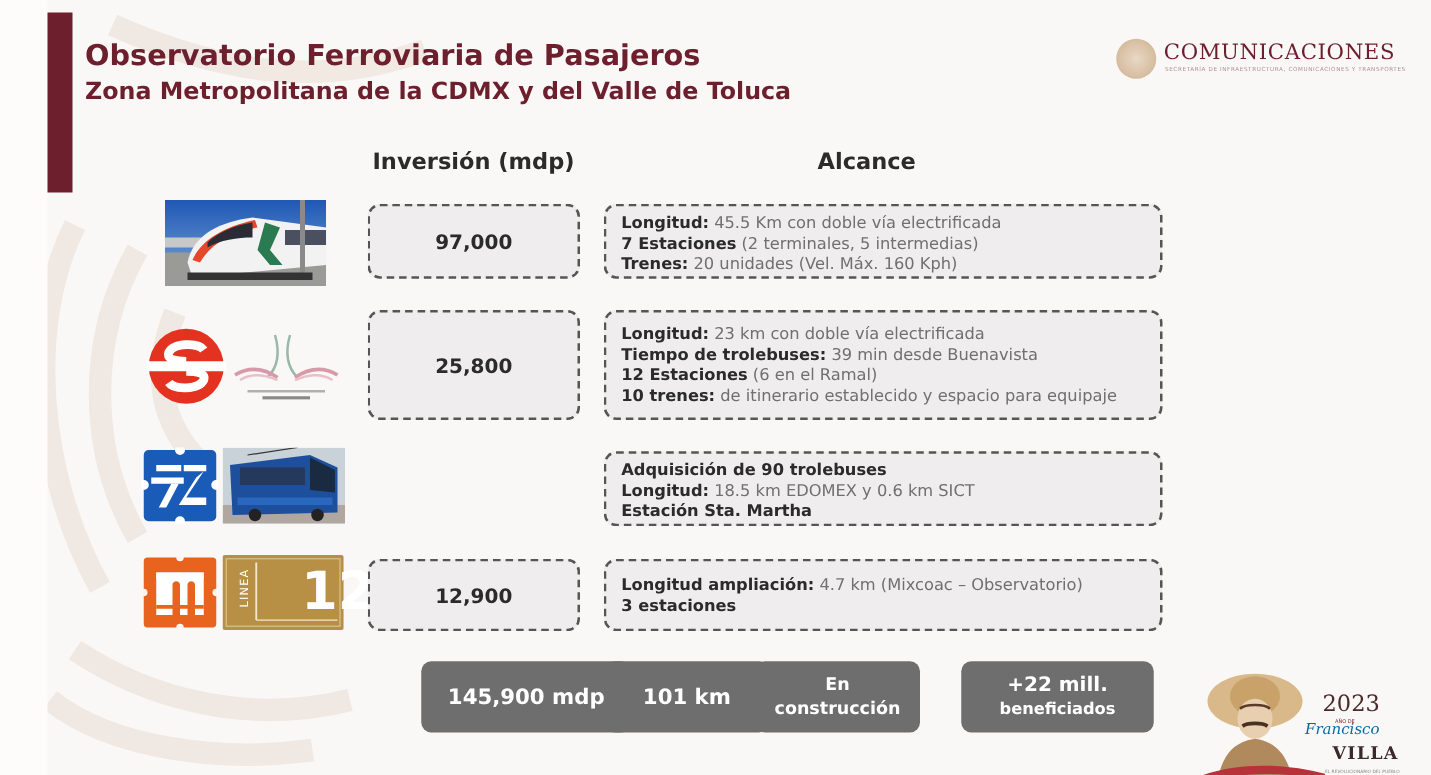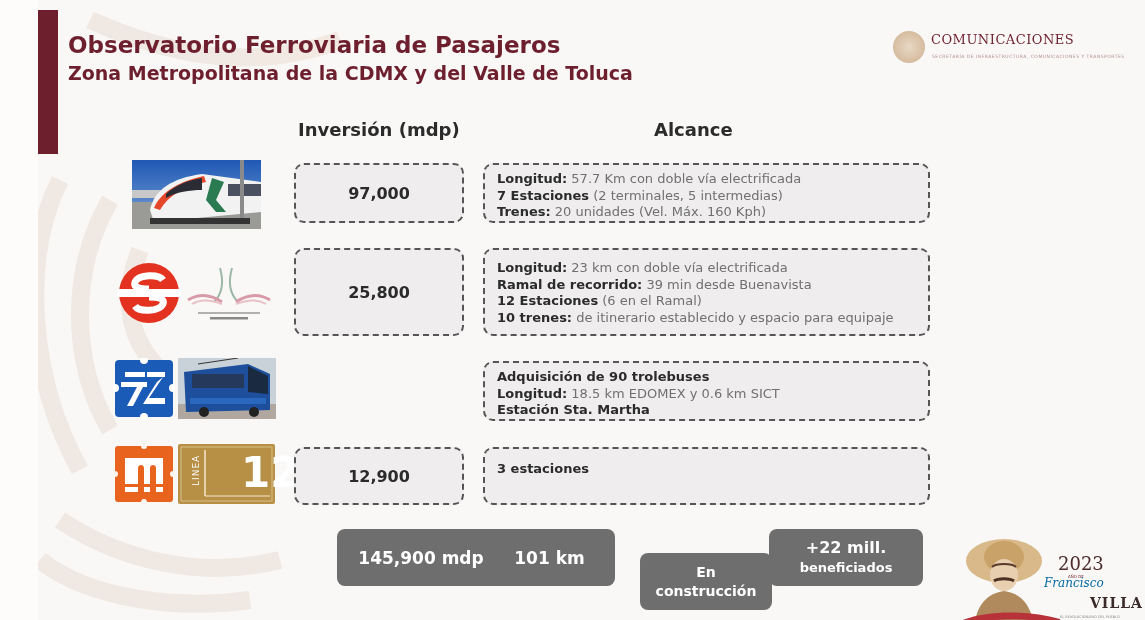--- a/index.html
+++ b/index.html
@@ -9,21 +9,21 @@
   .slide { position: absolute; left: 0; top: 0; width: 1145px; height: 620px; background: #faf8f6; overflow: hidden; }
   .slide-bg { position: absolute; left: 0; top: 0; width: 1145px; height: 620px; }
 
   .accent-bar { position: absolute; left: 38px; top: 10px; width: 20px; height: 144px; background: #6d1f2e; }
 
   .title { position: absolute; left: 68px; top: 32px; font-size: 23px; font-weight: bold; color: #6d1f2e; letter-spacing: 0px; white-space: nowrap; }
   .subtitle { position: absolute; left: 68px; top: 62px; font-size: 19px; font-weight: bold; color: #6d1f2e; white-space: nowrap; }
 
   .brand { position: absolute; left: 893px; top: 30px; width: 240px; height: 36px; }
   .brand-seal { position: absolute; left: 0; top: 1px; width: 32px; height: 32px; border-radius: 50%; background: radial-gradient(circle at 50% 50%, #e8d8c4 0%, #d8c0a4 60%, #c9ad8c 100%); }
-  .brand-name { position: absolute; left: 38px; top: 2px; font-family: "DejaVu Serif", serif; font-size: 13px; color: #6d1f2e; letter-spacing: 0.5px; white-space: nowrap; }
+  .brand-name { position: absolute; left: 38px; top: 2px; font-family: "DejaVu Serif", serif; font-size: 17px; color: #6d1f2e; letter-spacing: 0.5px; white-space: nowrap; }
   .brand-tag { position: absolute; left: 39px; top: 24px; font-size: 4.5px; color: #b09090; letter-spacing: 0.5px; white-space: nowrap; }
 
   .col-head { position: absolute; top: 119px; font-size: 18px; font-weight: bold; color: #2b2b2b; white-space: nowrap; }
   .col-head.inv { left: 298px; }
   .col-head.alc { left: 654px; }
 
   .dash-box { position: absolute; border: 2px dashed #555; border-radius: 10px; background: #efedee; }
   .inv-box { display: flex; align-items: center; justify-content: center; text-align: center; font-weight: bold; font-size: 16px; color: #2b2b2b; line-height: 21px; flex-direction: column; }
   .alc-box { padding: 6px 0 0 12px; font-size: 13px; line-height: 16.5px; color: #707070; }
   .alc-box b { color: #2b2b2b; }
@@ -31,21 +31,21 @@
 
   .stat { position: absolute; top: 530px; height: 57px; background: #6e6e6e; border-radius: 8px; color: #ffffff; font-weight: bold; display: flex; align-items: center; justify-content: center; flex-direction: column; text-align: center; }
 
   .logo { position: absolute; }
   .photo { position: absolute; overflow: hidden; }
 
   .villa { position: absolute; left: 960px; top: 535px; width: 175px; height: 95px; }
   .villa-year { position: absolute; left: 98px; top: 18px; font-family: "DejaVu Serif", serif; font-size: 18px; color: #4a2a2a; }
   .villa-ano { position: absolute; left: 108px; top: 39px; font-size: 4px; color: #6d1f2e; }
   .villa-fran { position: absolute; left: 84px; top: 41px; font-family: "DejaVu Serif", serif; font-style: italic; font-size: 12px; color: #0369a1; }
-  .villa-vila { position: absolute; left: 106px; top: 60px; font-family: "DejaVu Serif", serif; font-weight: bold; font-size: 14px; color: #3a2a2a; letter-spacing: 1px; margin-left: 24px; }
+  .villa-vila { position: absolute; left: 106px; top: 60px; font-family: "DejaVu Serif", serif; font-weight: bold; font-size: 14px; color: #3a2a2a; letter-spacing: 1px; }
   .villa-tag { position: absolute; left: 100px; top: 80px; font-size: 3.5px; color: #888; white-space: nowrap; }
 </style>
 </head>
 <body>
 
 <div class="slide">
 
   <svg class="slide-bg" viewBox="0 0 1145 620">
     <rect x="0" y="0" width="1145" height="620" fill="#faf8f6"></rect>
     <g fill="none" stroke="#efe7e0" stroke-width="18" opacity="0.9">
@@ -90,21 +90,21 @@
       <path d="M80 18 L 92 22 L 84 40 L 94 52 L 84 52 L 74 40 Z" fill="#2a7a52"></path>
       <rect x="96" y="24" width="33" height="12" fill="#4a5060"></rect>
       <rect x="108" y="0" width="4" height="64" fill="#8a8a8a"></rect>
       <rect x="18" y="58" width="100" height="6" fill="#333"></rect>
     </svg>
   </div>
   <div class="dash-box inv-box" style="left:294px; top:163px; width:170px; height:60px;">
     <div>97,000</div>
   </div>
   <div class="dash-box alc-box" style="left:483px; top:163px; width:447px; height:60px;">
-    <div class="alc-line"><b>Longitud:</b><span> 57.7 Km  con doble vía electrificada</span></div>
+    <div class="alc-line"><b>Longitud:</b><span> 45.5 Km  con doble vía electrificada</span></div>
     <div class="alc-line"><b>7 Estaciones</b><span> (2 terminales, 5 intermedias)</span></div>
     <div class="alc-line"><b>Trenes:</b><span>  20 unidades (Vel. Máx. 160 Kph)</span></div>
   </div>
 
   <div class="logo" style="left:117px; top:262px; width:64px; height:62px;">
     <svg width="64" height="62" viewBox="0 0 64 62">
       <circle cx="32" cy="31" r="30" fill="#e3321f"></circle>
       <rect x="0" y="27" width="64" height="8" fill="#ffffff"></rect>
       <path d="M46 18 C 42 12, 22 12, 18 20 C 16 26, 24 27, 32 27" fill="none" stroke="#fff" stroke-width="7"></path>
       <path d="M18 44 C 22 50, 42 50, 46 42 C 48 36, 40 35, 32 35" fill="none" stroke="#fff" stroke-width="7"></path>
@@ -120,21 +120,21 @@
       <path d="M82 42 C 72 36, 62 38, 52 42" fill="none" stroke="#e8c0c8" stroke-width="2"></path>
       <rect x="14" y="50" width="62" height="2" fill="#b0b0b0"></rect>
       <rect x="26" y="55" width="38" height="2.5" fill="#888"></rect>
     </svg>
   </div>
   <div class="dash-box inv-box" style="left:294px; top:248px; width:170px; height:88px;">
     <div>25,800</div>
   </div>
   <div class="dash-box alc-box" style="left:483px; top:248px; width:447px; height:88px; padding-top:10px;">
     <div class="alc-line"><b>Longitud:</b><span> 23 km con doble vía electrificada</span></div>
-    <div class="alc-line"><b>Ramal de recorrido:</b><span> 39 min desde Buenavista</span></div>
+    <div class="alc-line"><b>Tiempo de trolebuses:</b><span> 39 min desde Buenavista</span></div>
     <div class="alc-line"><b>12 Estaciones</b><span> (6 en el Ramal)</span></div>
     <div class="alc-line"><b>10 trenes:</b><span> de itinerario establecido y espacio para equipaje</span></div>
   </div>
 
   <div class="logo" style="left:113px; top:358px; width:62px; height:61px;">
     <svg width="62" height="61" viewBox="0 0 62 61">
       <rect x="2" y="2" width="58" height="57" rx="4" fill="#1a5bb8"></rect>
       <circle cx="2" cy="30" r="4" fill="#fff"></circle>
       <circle cx="60" cy="30" r="4" fill="#fff"></circle>
       <circle cx="31" cy="2" r="4" fill="#fff"></circle>
@@ -184,30 +184,31 @@
       <line x1="27" y1="6" x2="27" y2="52" stroke="#f4e8cc" stroke-width="1.5"></line>
       <line x1="27" y1="52" x2="92" y2="52" stroke="#f4e8cc" stroke-width="1"></line>
     </svg>
     <div style="position:absolute; left:3px; top:22px; width:30px; font-size:9px; color:#fff; transform:rotate(-90deg); letter-spacing:1px; text-align:center;">LINEA</div>
     <div style="position:absolute; left:33px; top:4px; font-size:42px; font-weight:bold; color:#fff; line-height:50px;margin-left:30px;">12</div>
   </div>
   <div class="dash-box inv-box" style="left:294px; top:447px; width:170px; height:58px;">
     <div>12,900</div>
   </div>
   <div class="dash-box alc-box" style="left:483px; top:447px; width:447px; height:58px; padding-top:12px;">
+    <div class="alc-line"><b>Longitud ampliación:</b><span> 4.7 km (Mixcoac – Observatorio)</span></div>
     <div class="alc-line"><b>3 estaciones</b><span></span></div>
   </div>
 
   <div class="stat" style="left:295px; top:529px; width:168px; font-size:17px;margin-left:42px;">
     <div>145,900 mdp</div>
   </div>
   <div class="stat" style="left:484px; top:529px; width:131px; font-size:17px;">
     <div>101 km</div>
   </div>
-  <div class="stat" style="left:640px; top:529px; width:132px; font-size:14px; line-height:19px;margin-top:24px;">
+  <div class="stat" style="left:604px; top:529px; width:132px; font-size:14px; line-height:19px;">
     <div>En</div>
     <div>construcción</div>
   </div>
   <div class="stat" style="left:769px; top:529px; width:154px; line-height:20px;">
     <div style="font-size:16px;">+22 mill.</div>
     <div style="font-size:13px;">beneficiados</div>
   </div>
 
   <div class="villa">
     <svg width="100" height="95" viewBox="0 0 100 95" style="position:absolute; left:0; top:0;">

